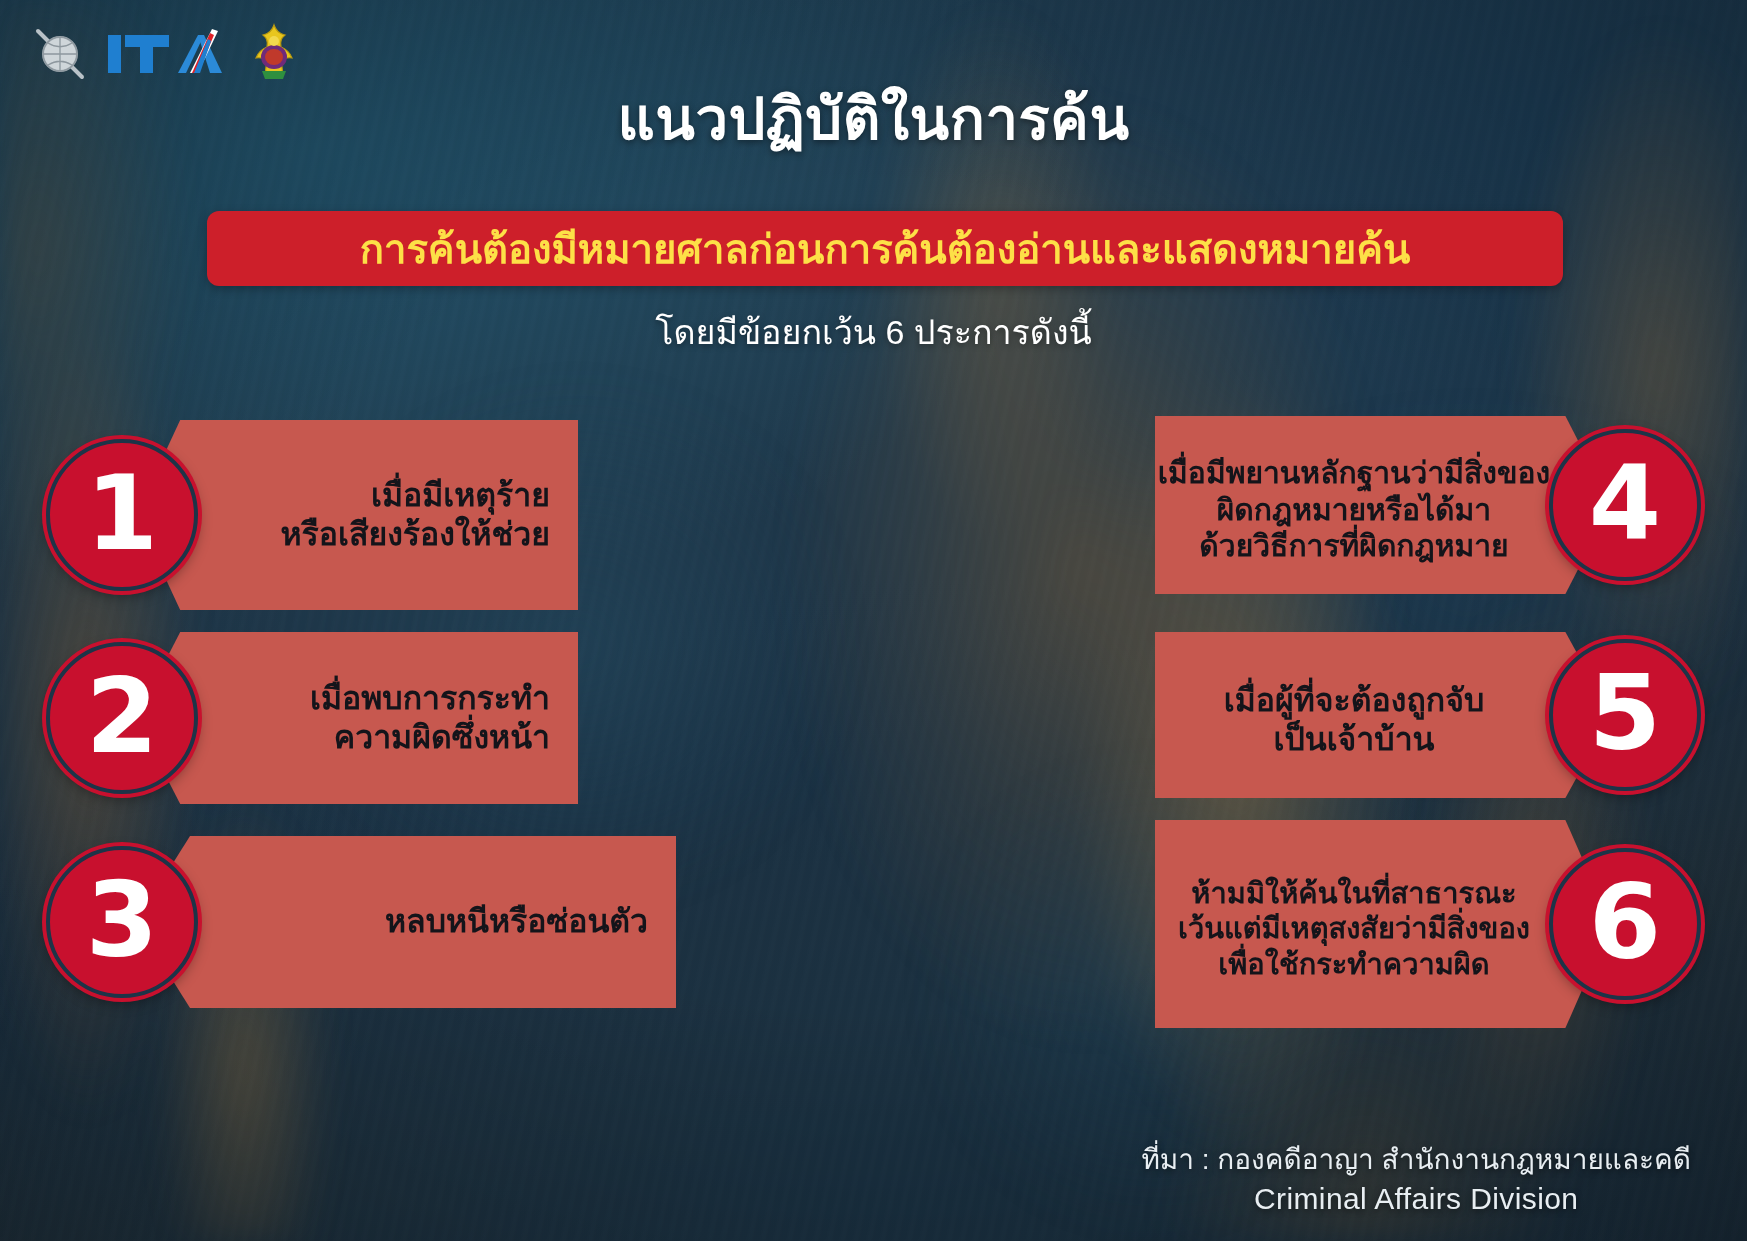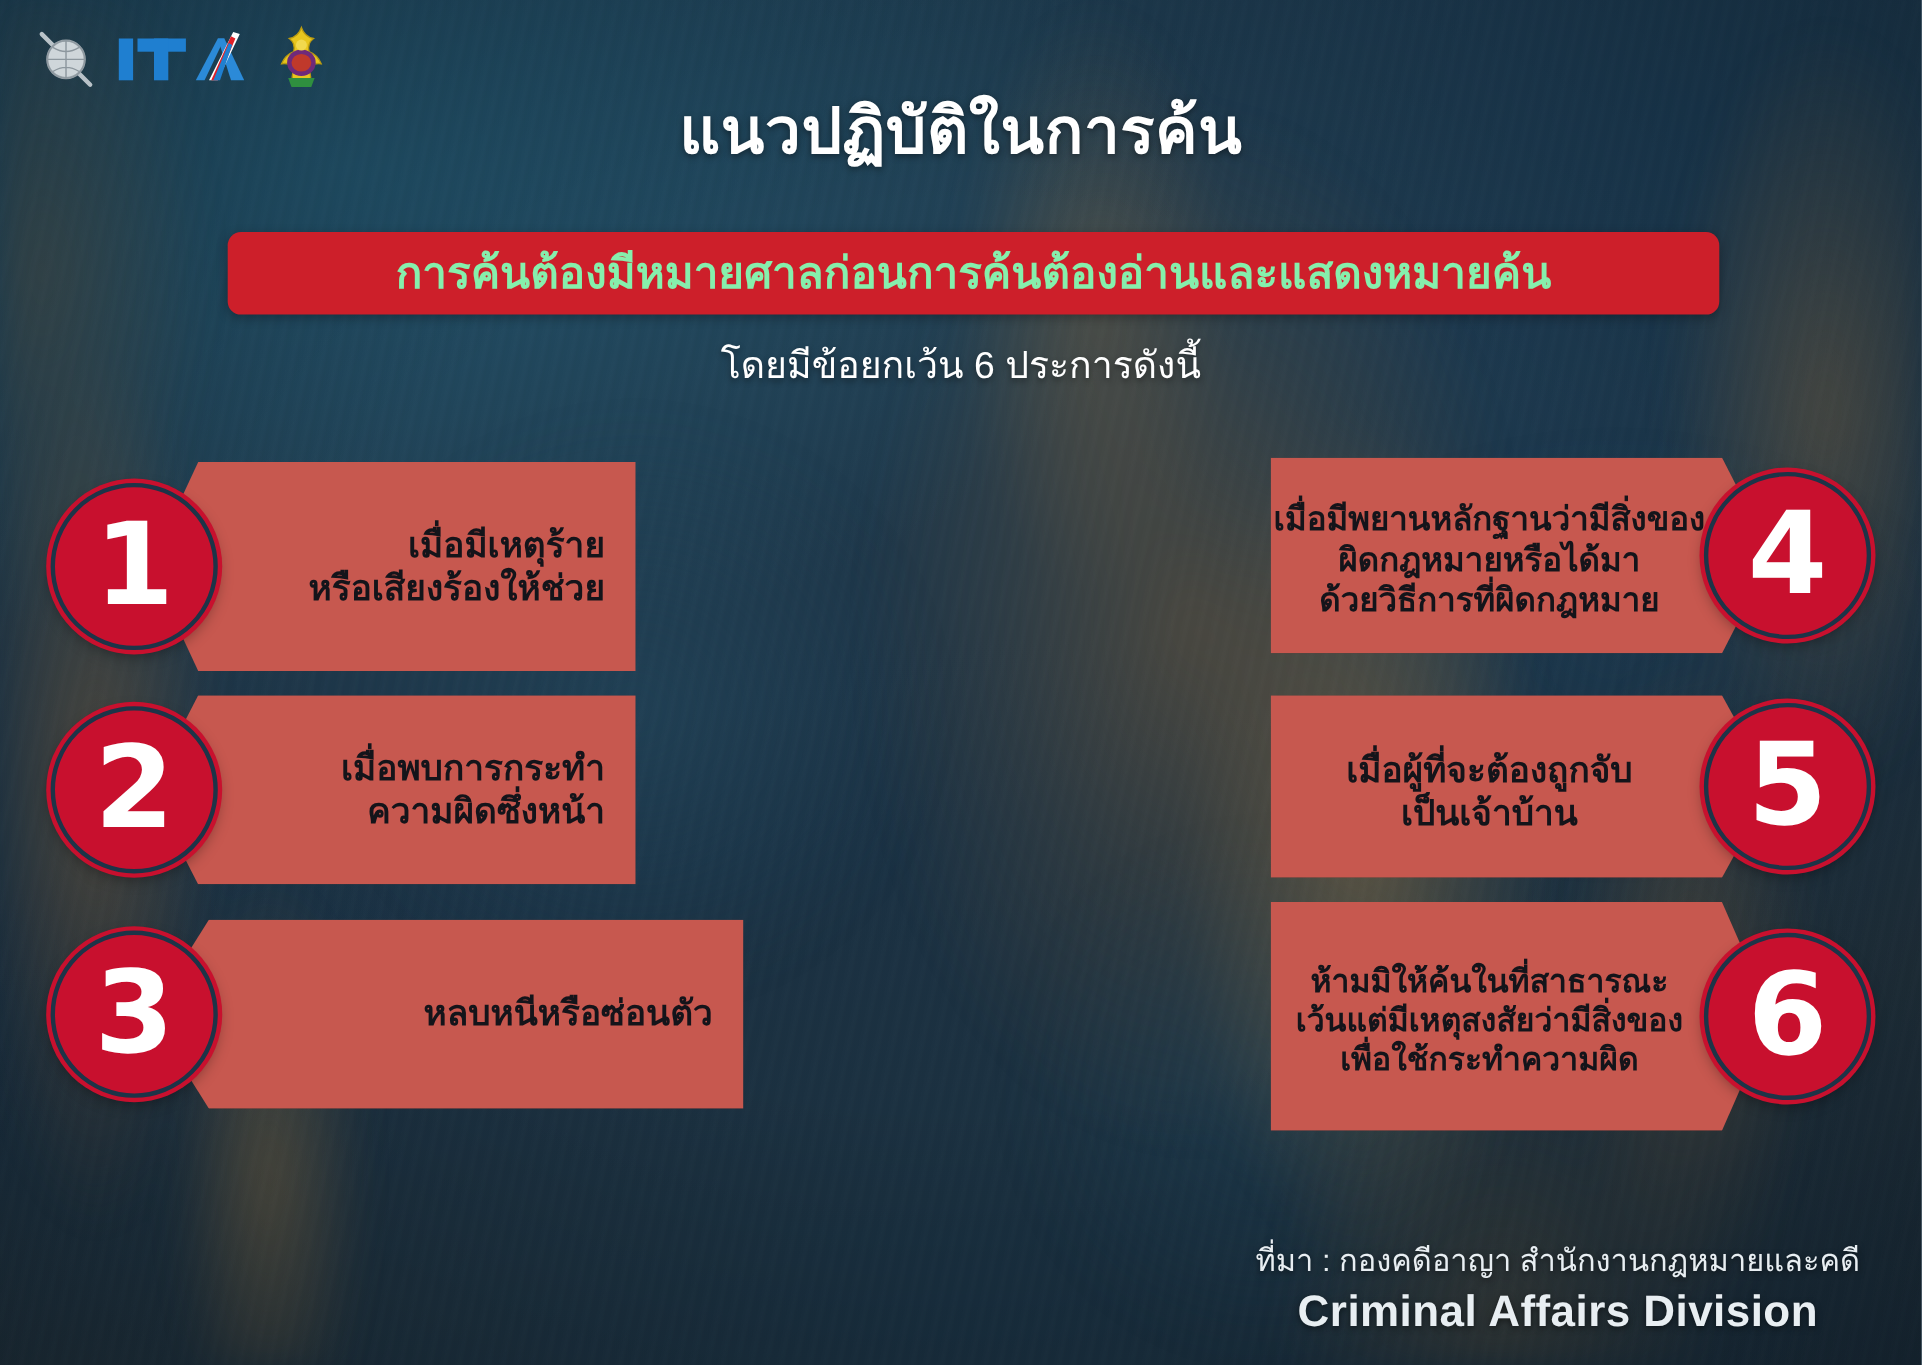--- a/index.html
+++ b/index.html
@@ -113,21 +113,21 @@
     width: 1356px;
     height: 75px;
     background: #cd1f2a;
     border-radius: 12px;
     display: flex;
     align-items: center;
     justify-content: center;
     box-shadow: 0 3px 10px rgba(0,0,0,0.28);
   }
   .banner-text {
-    color: #86efac;
+    color: #fde047;
     font-size: 40px;
     font-weight: 700;
     line-height: 1;
     white-space: nowrap;
   }
 
   
   .subtitle {
     position: absolute;
     left: 0; right: 0;
@@ -228,21 +228,21 @@
   .footer {
     position: absolute;
     right: 56px;
     bottom: 22px;
     text-align: center;
     color: #e8eef2;
     line-height: 1.35;
     text-shadow: 0 2px 6px rgba(0,0,0,0.5);
   }
   .footer .src  { font-size: 28px; font-weight: 400; display: block; }
-  .footer .eng  { font-size: 40px; font-weight: 700; display: block; letter-spacing: .4px; }
+  .footer .eng  { font-size: 30px; font-weight: 400; display: block; letter-spacing: .4px; }
 </style>
 </head>
 <body>
 
 <div id="poster">
 
   <div class="bg-layer bg-base"></div>
   <div class="bg-layer bg-swirl-d"></div>
   <div class="bg-layer bg-swirl-a"></div>
   <div class="bg-layer bg-swirl-b"></div>

